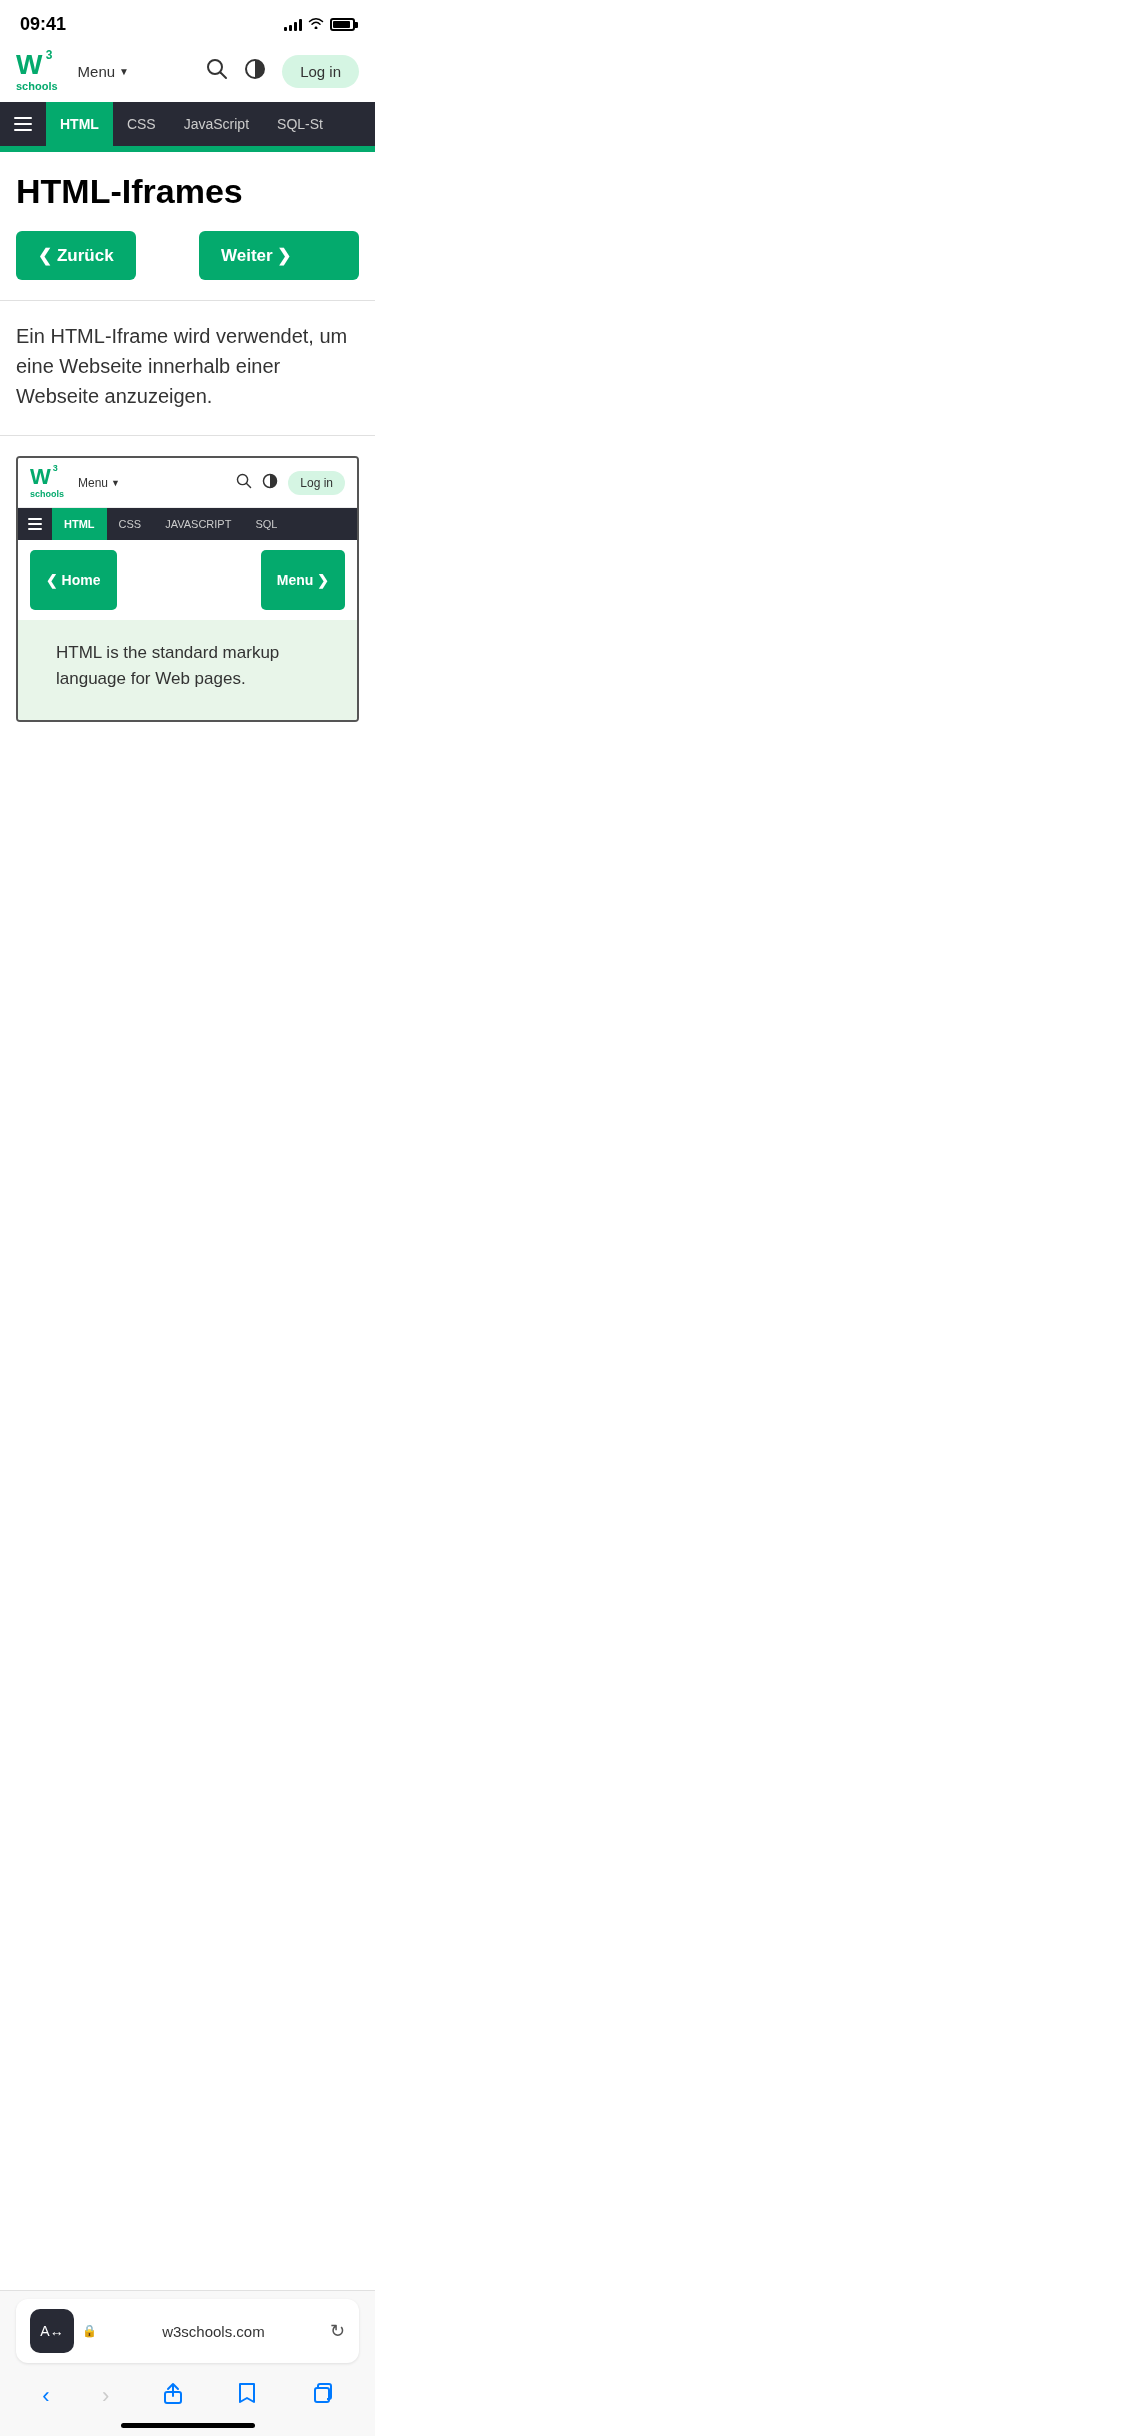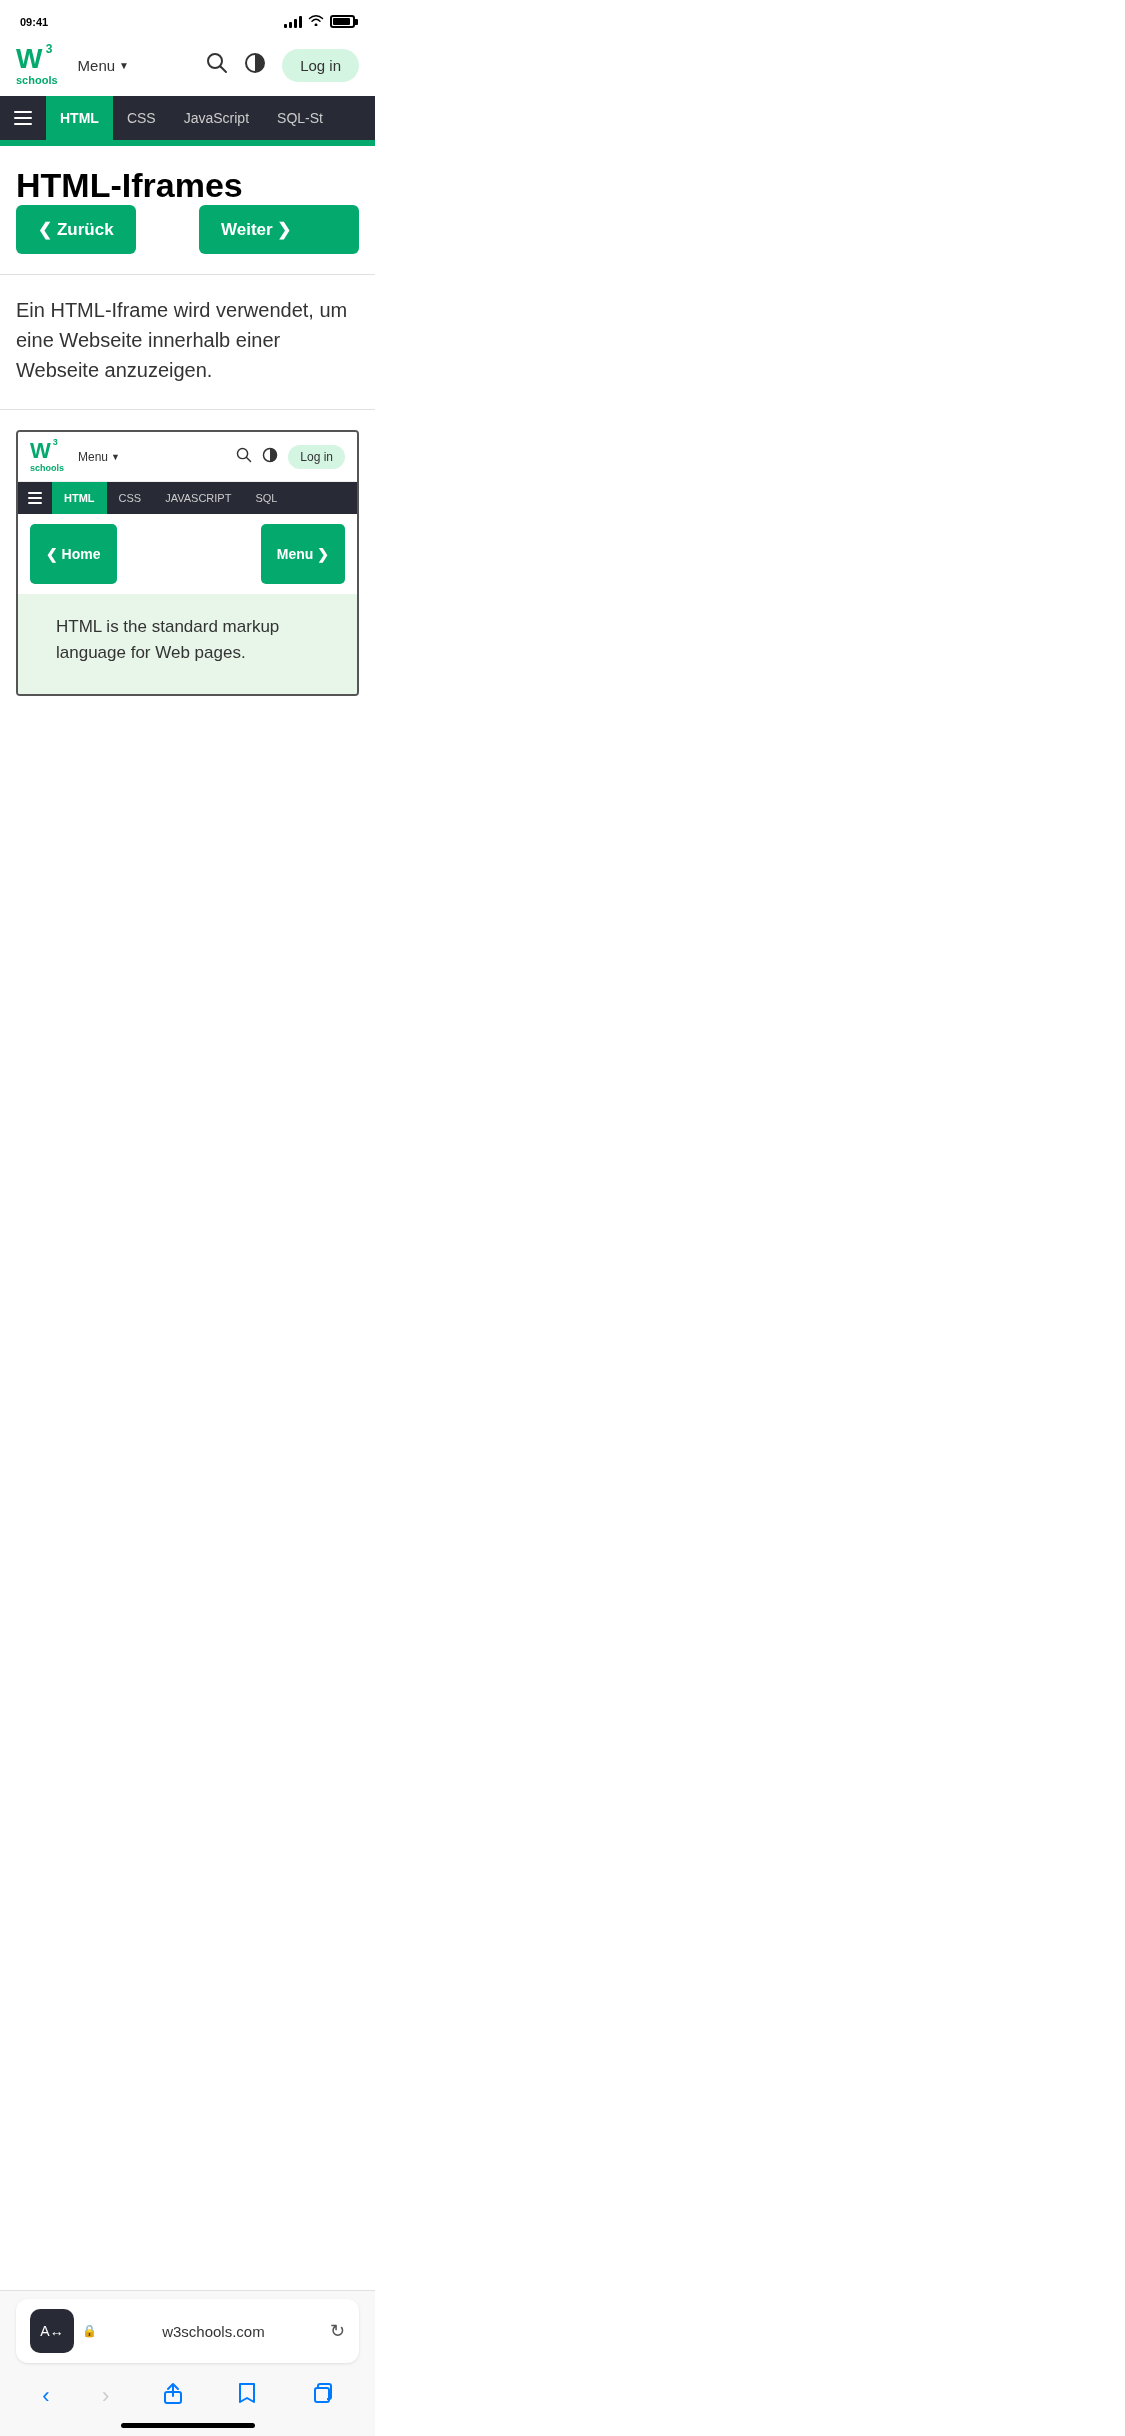--- a/index.html
+++ b/index.html
@@ -14,21 +14,21 @@
 
     
     .status-bar {
       display: flex;
       justify-content: space-between;
       align-items: center;
       padding: 14px 20px 6px 20px;
       background: #fff;
     }
     .status-time {
-      font-size: 11px;
+      font-size: 18px;
       font-weight: 600;
       color: #000;
     }
     .status-icons {
       display: flex;
       align-items: center;
       gap: 6px;
     }
     .signal-bars {
       display: flex;
@@ -193,20 +193,21 @@
     
     .main-content {
       padding: 20px 16px;
       background: #fff;
     }
 
     .page-title {
       font-size: 34px;
       font-weight: 800;
       color: #000;
+      margin-bottom: 20px;
       line-height: 1.15;
     }
 
     .nav-buttons {
       display: flex;
       justify-content: space-between;
       margin-bottom: 20px;
     }
     .nav-btn {
       background: #04aa6d;

